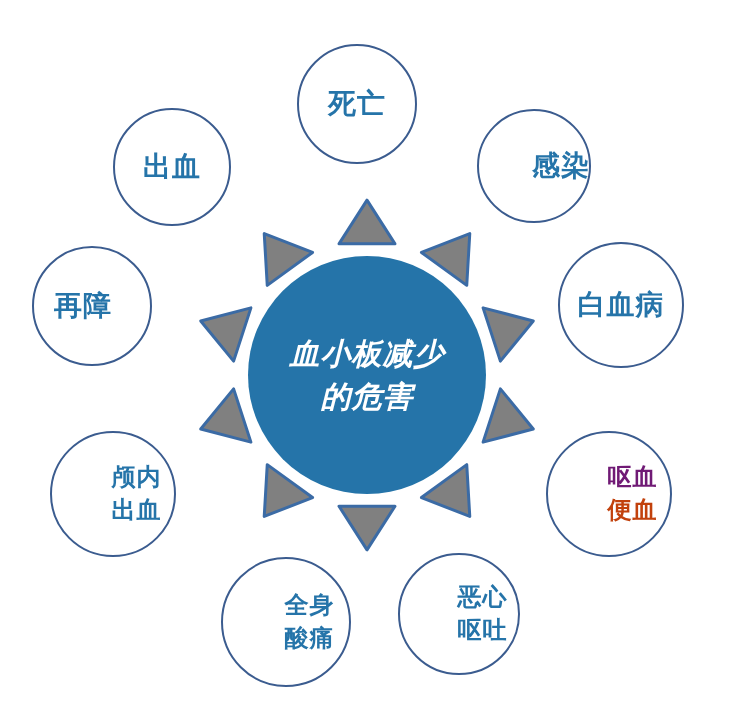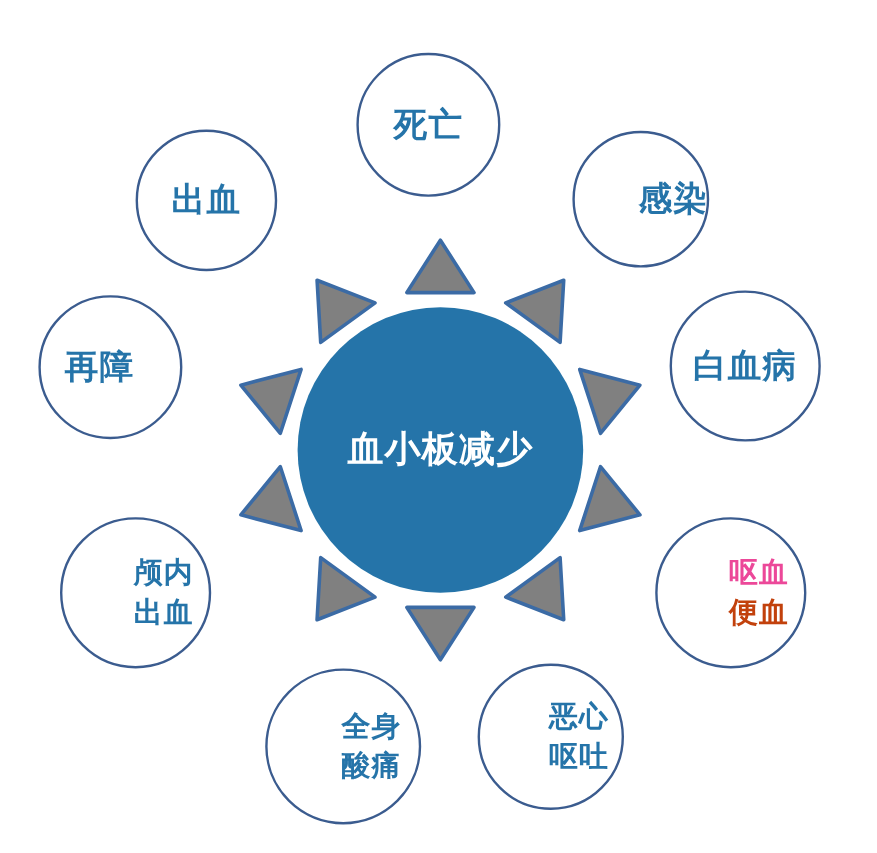--- a/index.html
+++ b/index.html
@@ -28,20 +28,21 @@
   }
   .center-hub {
     position: absolute;
     border-radius: 50%;
     display: flex;
     flex-direction: column;
     align-items: center;
     justify-content: center;
     text-align: center;
     box-sizing: border-box;
+    font-style: italic;
   }
   .center-line {
     color: #ffffff;
     font-weight: bold;
     font-size: 30px;
     line-height: 1.45;
     letter-spacing: 1px;
     white-space: nowrap;
   }
   .node-circle {
@@ -95,34 +96,35 @@
         <circle cx="286" cy="622" r="64" fill="#ffffff" stroke="#3B5C8F" stroke-width="2"></circle>
         <circle cx="113" cy="494" r="62" fill="#ffffff" stroke="#3B5C8F" stroke-width="2"></circle>
         <circle cx="92" cy="306" r="59" fill="#ffffff" stroke="#3B5C8F" stroke-width="2"></circle>
         <circle cx="172" cy="167" r="58" fill="#ffffff" stroke="#3B5C8F" stroke-width="2"></circle>
       </g>
     <circle id="hub-circle" cx="367" cy="375" r="119" fill="#2574A9"></circle>
   </svg>
 
   <div class="center-hub" id="center-hub" style="left: 248px; top: 256px; width: 238px; height: 238px; color: rgb(255, 255, 255);">
     <div class="center-line">血小板减少</div>
+    <div class="center-line">的危害</div>
   </div>
 
   <div id="node-layer">
       <div class="node-circle" style="left: 298px; top: 45px; width: 118px; height: 118px; background: transparent;">
         <div class="node-line" style="color: rgb(37, 116, 169);">死亡</div>
       </div>
       <div class="node-circle" style="left: 478px; top: 110px; width: 112px; height: 112px; background: transparent; align-items: flex-end;">
         <div class="node-line" style="color: rgb(37, 116, 169);">感染</div>
       </div>
       <div class="node-circle" style="left: 559px; top: 243px; width: 124px; height: 124px; background: transparent;">
         <div class="node-line" style="color: rgb(37, 116, 169);">白血病</div>
       </div>
       <div class="node-circle" style="left: 547px; top: 432px; width: 124px; height: 124px; background: transparent;">
-        <div class="node-line two-line" style="color: #ec4899;">呕血</div>
+        <div class="node-line two-line" style="color: #701a75;">呕血</div>
         <div class="node-line two-line" style="color: #c2410c;">便血</div>
       </div>
       <div class="node-circle" style="left: 399px; top: 554px; width: 120px; height: 120px; background: transparent; justify-content: center;">
         <div class="node-line two-line" style="color: rgb(37, 116, 169);">恶心</div>
         <div class="node-line two-line" style="color: rgb(37, 116, 169);">呕吐</div>
       </div>
       <div class="node-circle" style="left: 222px; top: 558px; width: 128px; height: 128px; background: transparent;">
         <div class="node-line two-line" style="color: rgb(37, 116, 169);">全身</div>
         <div class="node-line two-line" style="color: rgb(37, 116, 169);">酸痛</div>
       </div>

